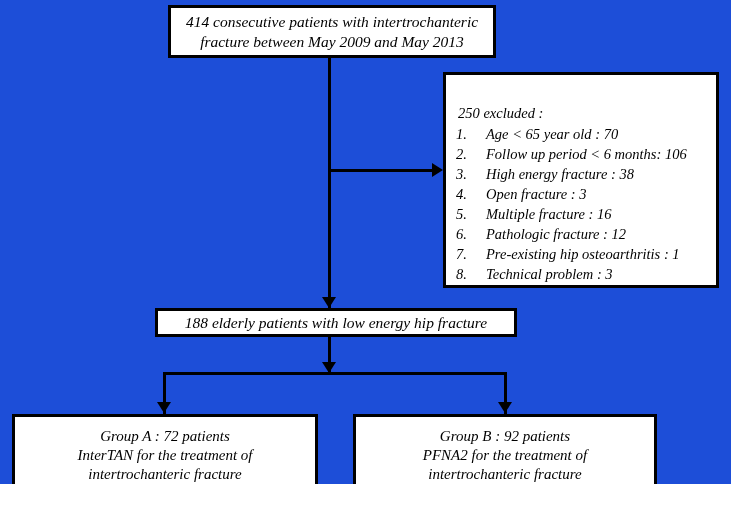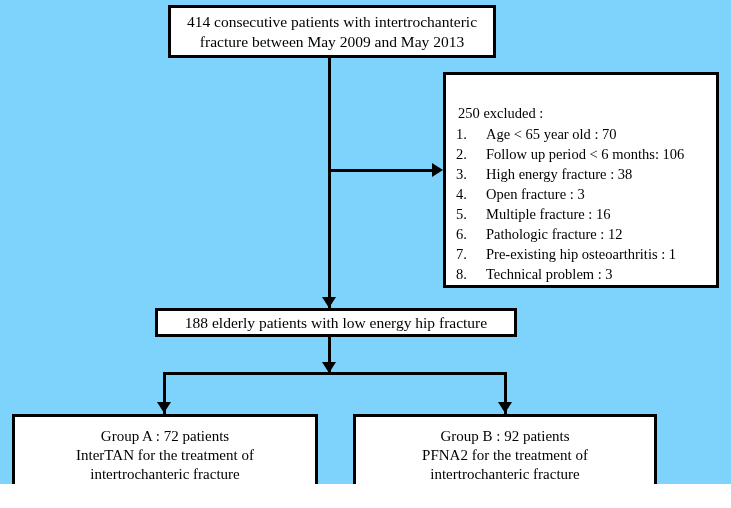--- a/index.html
+++ b/index.html
@@ -9,22 +9,23 @@
     background: #ffffff;
   }
   body {
     font-family: "Liberation Serif", "DejaVu Serif", serif;
     color: #000000;
   }
   #canvas {
     position: relative;
     width: 731px;
     height: 484px;
-    background: #7dd3fc;
+    background: #1d4ed8;
     overflow: hidden;
+    font-style: italic;
   }
   .node {
     position: absolute;
     box-sizing: border-box;
     border: 3px solid #000000;
     background: #ffffff;
     display: flex;
     flex-direction: column;
     align-items: center;
     justify-content: center;

